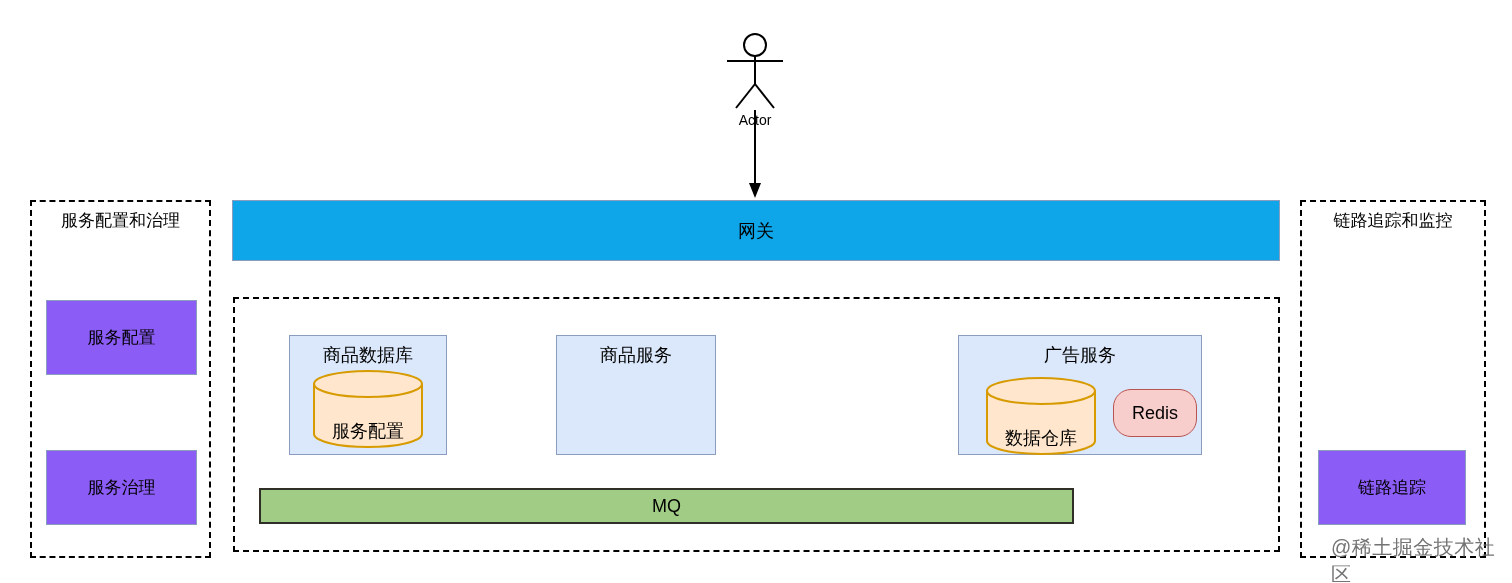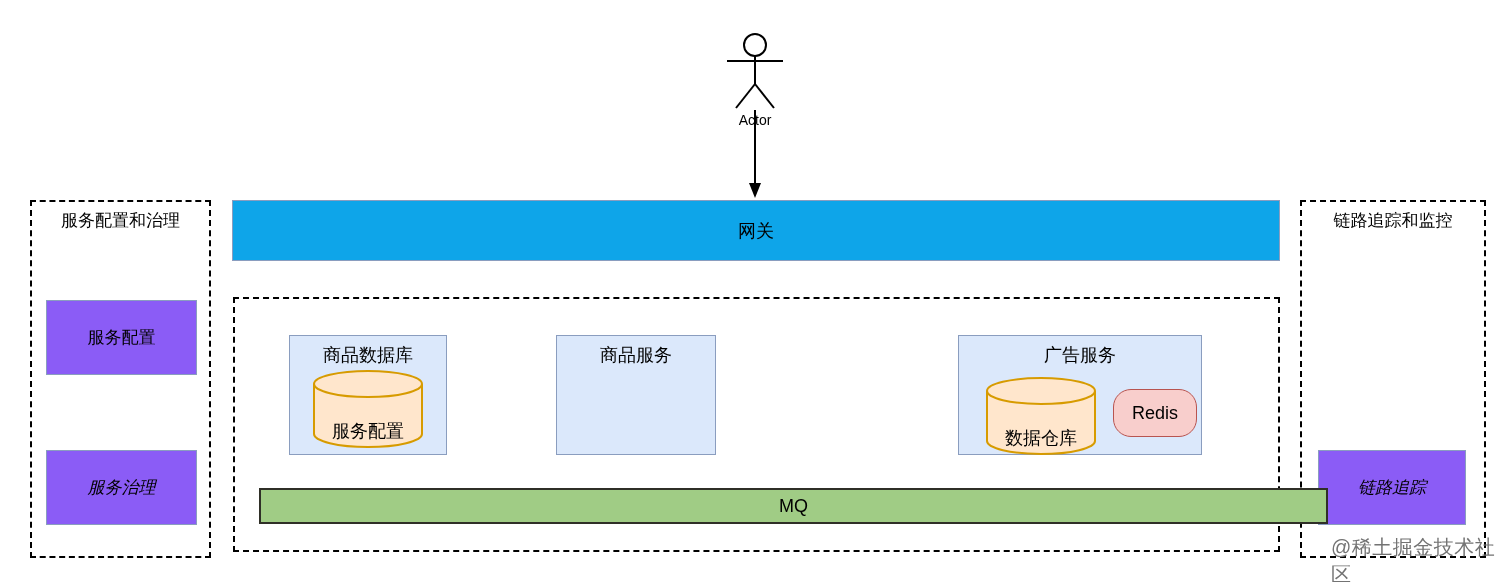--- a/index.html
+++ b/index.html
@@ -22,21 +22,21 @@
          box-sizing:border-box;background:#fff;}
   .panel-left{left:30px;width:181px;}
   .panel-right{left:1300px;width:186px;}
   .panel-title{position:absolute;top:7px;left:0;width:100%;text-align:center;font-size:17px;}
   .panel-box{position:absolute;height:75px;background:#8b5cf6;border:1.5px solid #8a9dbf;
              box-sizing:border-box;display:flex;align-items:center;justify-content:center;
              font-size:17px;}
   .panel-left .panel-box{left:14px;width:151px;}
   .panel-right .panel-box{left:16px;width:148px;}
   .panel-box.slot-0{top:98px;}
-  .panel-box.slot-1{top:248px;font-style:italic;}
+  .panel-box.slot-1{top:248px;}
 
   
   .cluster{position:absolute;left:233px;top:297px;width:1047px;height:255px;
            border:2px dashed #000;box-sizing:border-box;}
 
   
   .service{position:absolute;top:335px;height:120px;background:#dbe8fb;
            border:1.5px solid #8a9dbf;box-sizing:border-box;}
   .service-title{position:absolute;top:7px;left:0;width:100%;text-align:center;font-size:18px;}
   .svc-user{left:289px;width:158px;}
@@ -51,21 +51,21 @@
   .db svg{position:absolute;left:0;top:0;}
   .db-label{position:absolute;left:-10px;bottom:6px;width:140px;text-align:center;
             font-size:18px;}
 
   
   .redis{position:absolute;left:154px;top:53px;width:84px;height:48px;border-radius:18px;
          background:#f8cecc;border:1.5px solid #b85450;box-sizing:border-box;
          display:flex;align-items:center;justify-content:center;font-size:18px;}
 
   
-  .mq{position:absolute;left:259px;top:488px;width:1069px;height:36px;background:#a0cc85;
+  .mq{position:absolute;left:259px;top:488px;width:815px;height:36px;background:#a0cc85;
       border:2px solid #2f2f27;box-sizing:border-box;display:flex;align-items:center;
       justify-content:center;font-size:18px;}
 
   
   .watermark{position:absolute;left:1331px;top:534px;font-size:20px;color:#737373;
              letter-spacing:0.5px;z-index:5;}
 </style>
 </head>
 <body>
 

